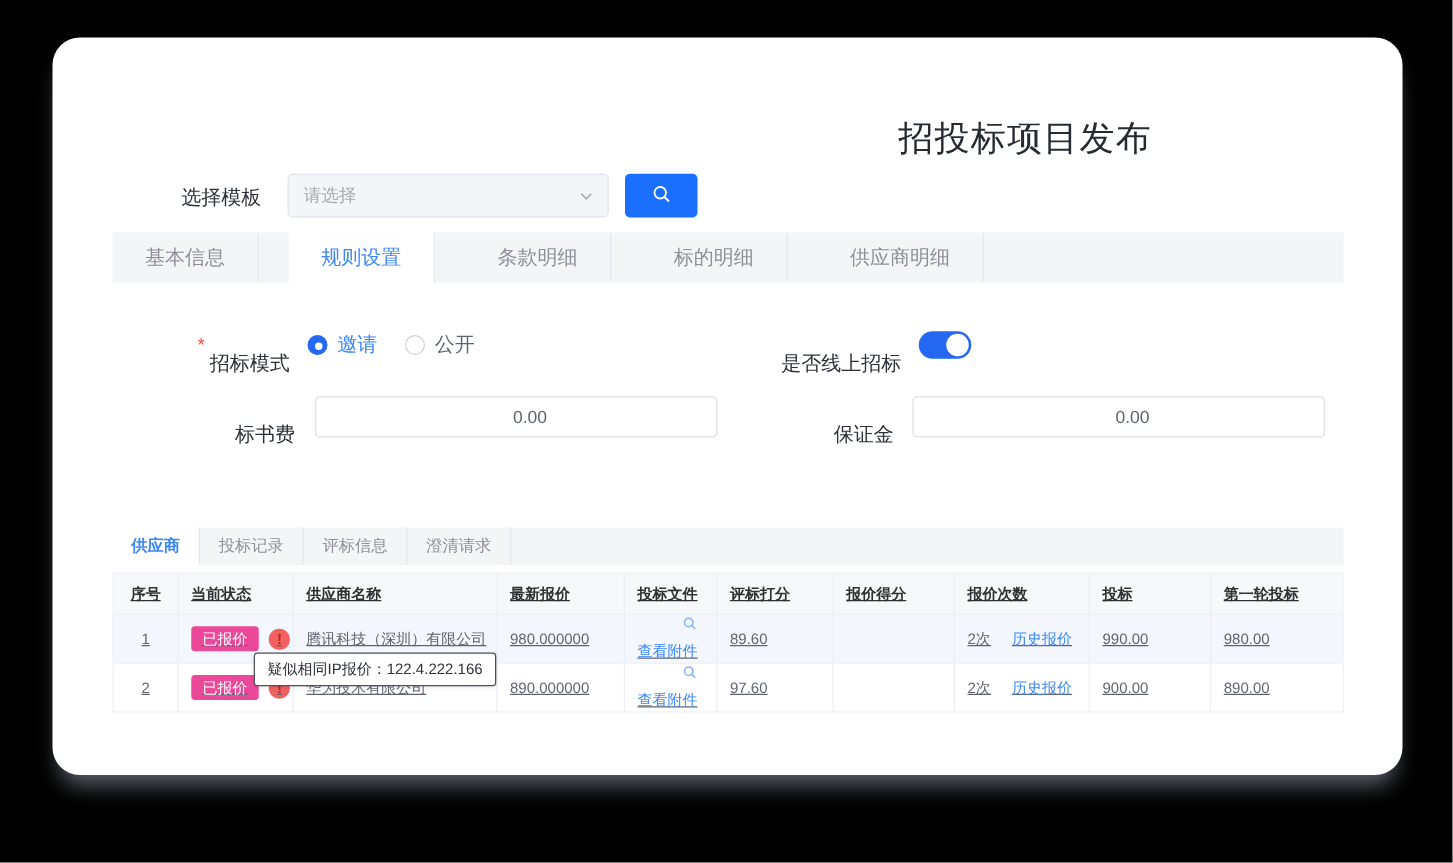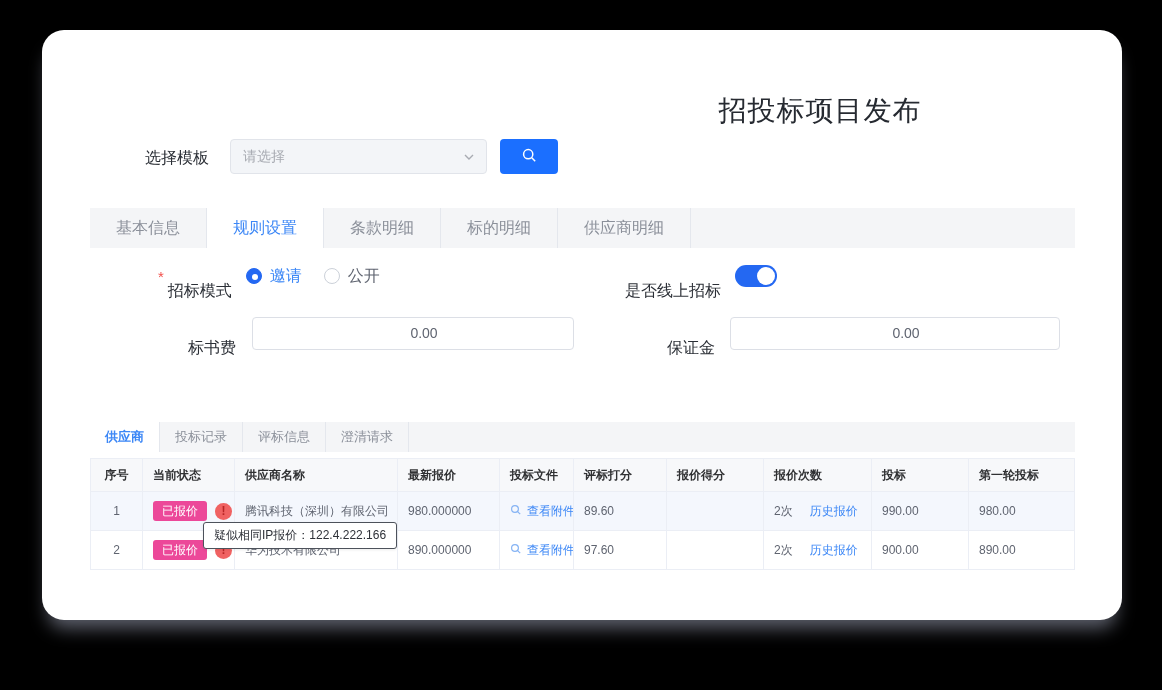--- a/index.html
+++ b/index.html
@@ -33,21 +33,21 @@
   .search-btn{
     position:absolute;top:109px;left:458px;width:58px;height:35px;
     background:#1b6fff;border:none;border-radius:4px;cursor:pointer;
     display:flex;align-items:center;justify-content:center;
   }
   
   .tabstrip{
     position:absolute;left:48px;width:985px;display:flex;
     background:#f4f5f7;box-sizing:border-box;
   }
-  .tabstrip.main{top:178px;height:40px;}
+  .tabstrip.main{top:156px;height:40px;gap:24px;}
   .tabstrip.sub{top:392px;height:30px;}
   .tab{
     display:flex;align-items:center;justify-content:center;
     border-right:1px solid #e4e7ed;color:#8b909a;cursor:pointer;
     box-sizing:border-box;white-space:nowrap;
   }
   .tabstrip.main .tab{font-size:16px;padding:0 26px;}
   .tabstrip.sub .tab{font-size:13px;padding:0 15px;}
   .tab.active{background:#fff;color:#3c87f6;}
   .tabstrip.sub .tab.active{font-weight:700;color:#3c87f6;}
@@ -93,35 +93,36 @@
     grid-template-columns:52px 92px 163px 102px 74px 93px 97px 108px 97px auto;
   }
   .trow.head{height:32px;background:#f7f8fa;}
   .trow.body{height:38px;background:#fff;}
   .trow.body.hl{background:#f4f7fd;}
   .trow.body{border-top:1px solid #ebeef5;}
   .tcell{
     display:flex;align-items:center;padding-left:10px;box-sizing:border-box;
     border-right:1px solid #ebeef5;font-size:12px;color:#5f6470;overflow:hidden;
     white-space:nowrap;
+    text-decoration:underline;
   }
   .tcell:last-child{border-right:none;}
   .trow.head .tcell{font-weight:700;color:#303133;}
   .tcell.center{justify-content:center;padding-left:0;}
   .badge{
     background:#ec4899;color:#fff;font-size:12px;border-radius:3px;
     padding:3px 9px;line-height:14px;
   }
   .alert-ic{
     width:17px;height:17px;border-radius:50%;background:#f06262;margin-left:8px;
     display:flex;align-items:center;justify-content:center;
     color:#b82525;font-weight:700;font-size:12px;cursor:pointer;flex:none;
   }
   .link{color:#3c87f6;cursor:pointer;font-size:12px;}
-  .att{display:flex;align-items:center;gap:5px;}
+  .att{display:flex;align-items:flex-end;gap:5px;flex-direction:column;}
   .hist-link{margin-left:17px;}
   
   .ip-tooltip{
     position:absolute;left:161px;top:492px;z-index:20;
     background:#fff;border:1px solid #4d525b;border-radius:3px;
     padding:4px 10px;font-size:12px;color:#2e3138;white-space:nowrap;
     box-shadow:0 1px 3px rgba(0,0,0,.08);
   }
 </style>
 </head>

